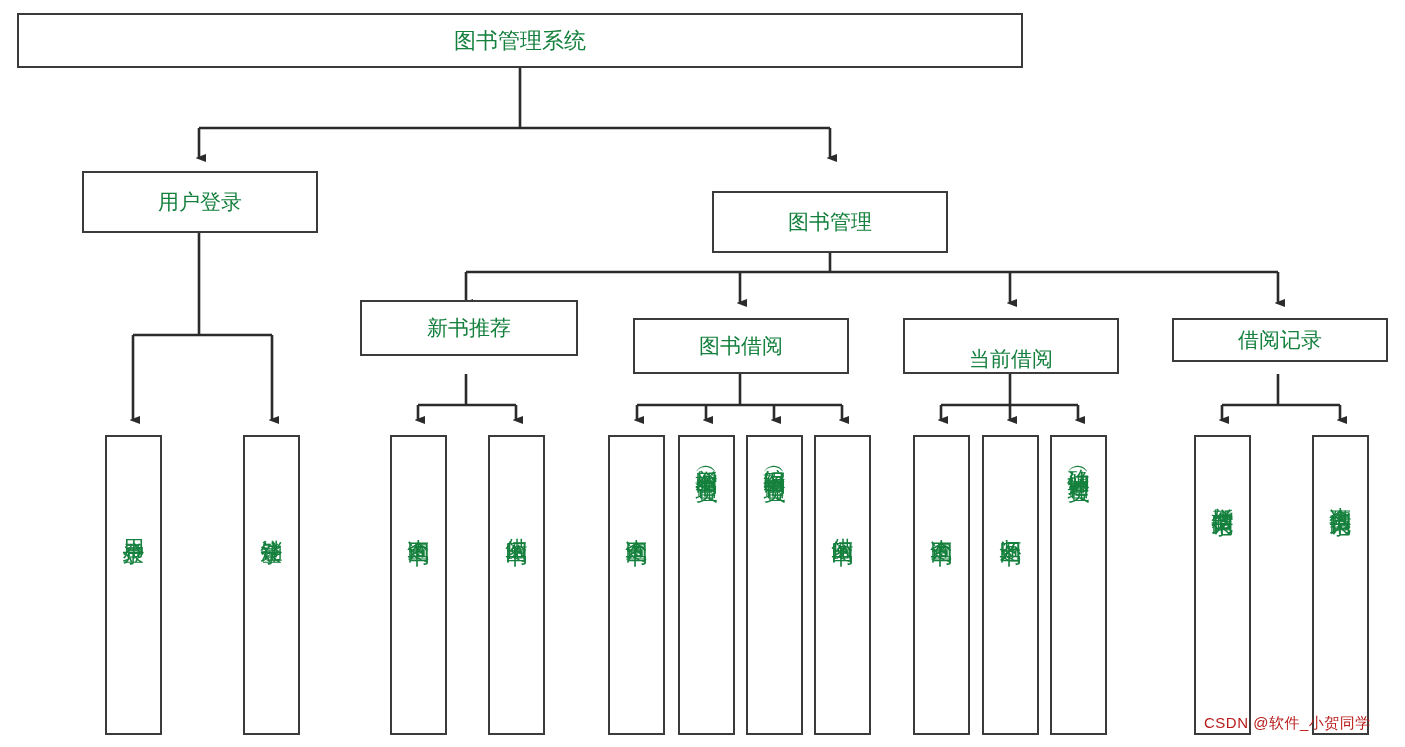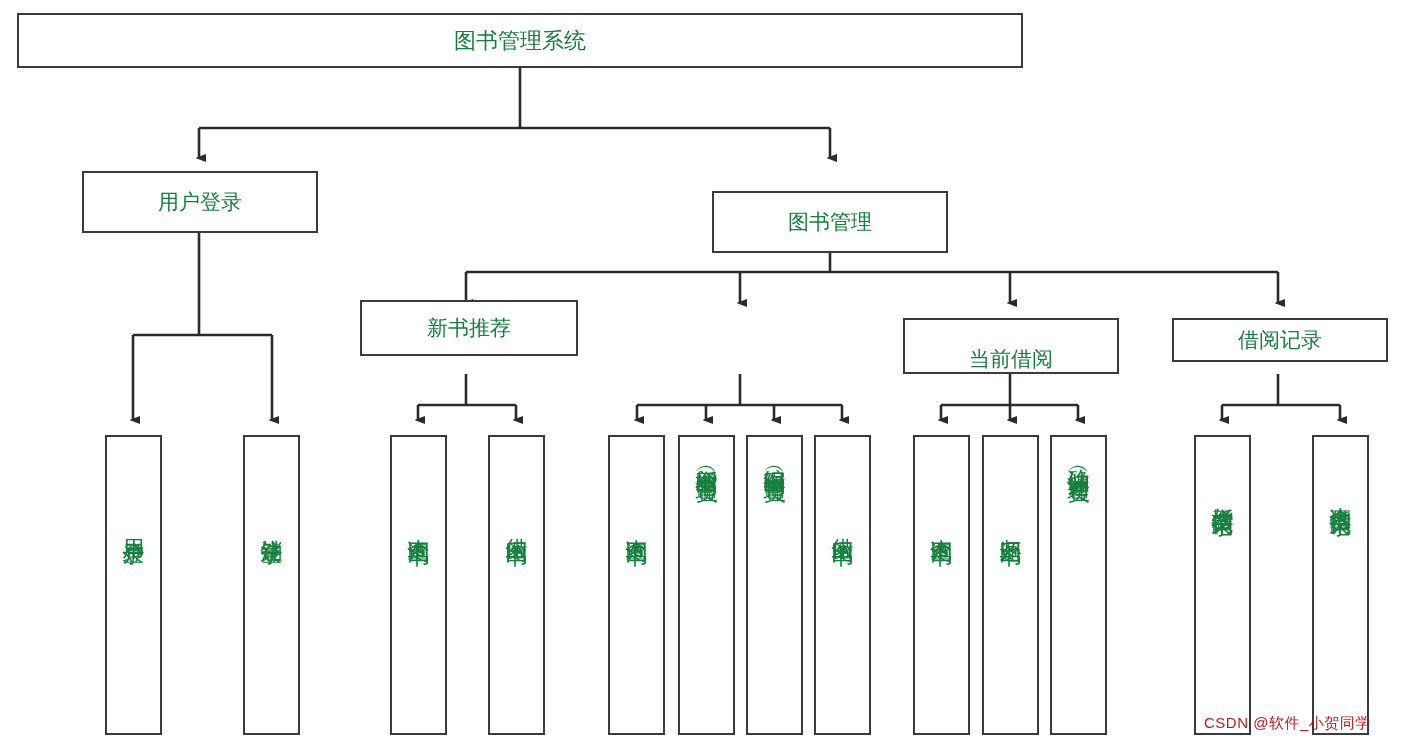--- a/index.html
+++ b/index.html
@@ -130,20 +130,23 @@
   <div class="node node-l2" style="left:82px; top:171px; width:236px; height:62px;">
     <span class="label">用户登录</span>
   </div>
   <div class="node node-l2" style="left:712px; top:171px; width:236px; height:62px;margin-top:20px;">
     <span class="label">图书管理</span>
   </div>
 
   <div class="node node-l3" style="left:360px; top:300px; width:218px; height:56px;">
     <span class="label">新书推荐</span>
   </div>
+  <div class="node node-l3" style="left:633px; top:318px; width:216px; height:56px;">
+    <span class="label">图书借阅</span>
+  </div>
   <div class="node node-l3" style="left:903px; top:318px; width:216px; height:56px;align-items:flex-end;">
     <span class="label">当前借阅</span>
   </div>
   <div class="node node-l3" style="left:1172px; top:318px; width:216px; height:44px;">
     <span class="label">借阅记录</span>
   </div>
 
   <div class="node node-leaf leaf-tall" style="left:105px; top:435px; width:57px; height:300px;">
     <span class="label">用户登录</span>
   </div>

